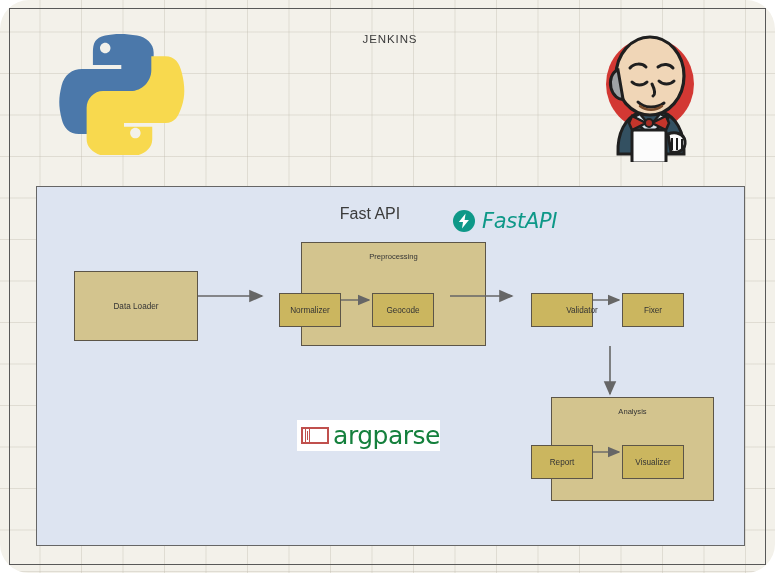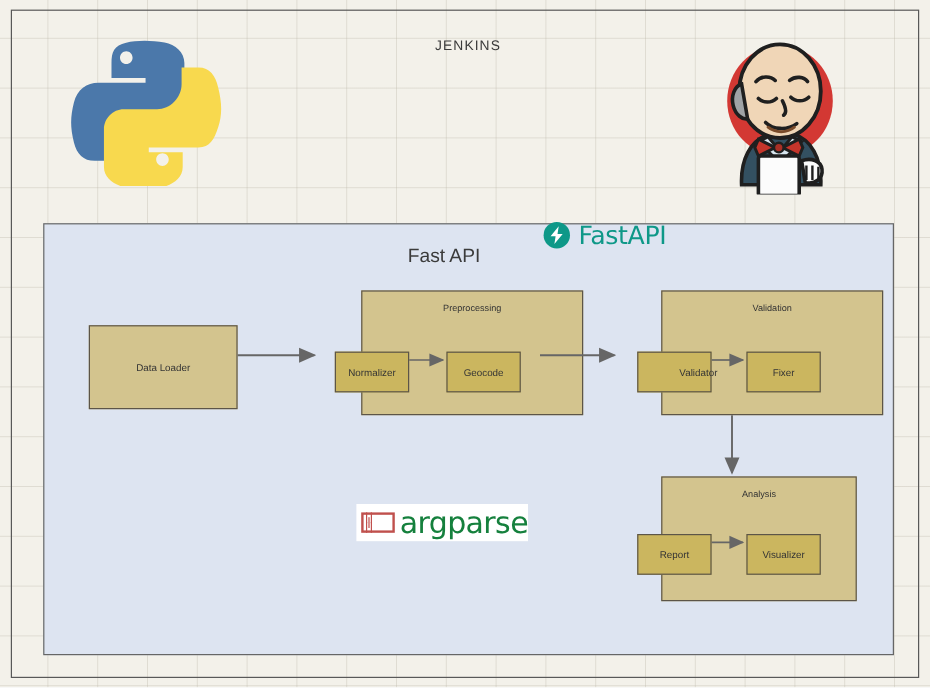--- a/index.html
+++ b/index.html
@@ -11,20 +11,21 @@
     font-family: "Liberation Sans", sans-serif;
   }
 
   
   #canvas {
     position: relative;
     width: 775px;
     height: 573px;
     overflow: hidden;
     background: #F3F1EA;
+    border-radius: 29px;
   }
 
   
   #grid {
     position: absolute;
     inset: 0;
     background-image:
       linear-gradient(to right, rgba(190,186,172,.38) 1px, transparent 1px),
       linear-gradient(to bottom, rgba(190,186,172,.38) 1px, transparent 1px);
     background-size: 41.5px 41.5px;
@@ -80,25 +81,26 @@
   #fastapi-label {
     position: absolute;
     left: 310px; top: 205px;
     width: 120px;
     text-align: center;
     font-size: 16px;
     color: #3b3b3b;
   }
   #fastapi-logo {
     position: absolute;
-    left: 452px; top: 182px;
+    left: 452px; top: 209px;
     height: 28px;
     display: flex;
-    align-items: center;
+    align-items: flex-start;
     gap: 6px;
+    font-style: italic;
   }
   #fastapi-logo .fa-word {
     font-size: 21px;
     color: #0E9888;
     font-family: "DejaVu Sans", sans-serif;
     letter-spacing: -.3px;
   }
 
   
   .node {
@@ -246,23 +248,20 @@
   <div class="group" style="left:265px; top:242px; width:185px; height:104px;">
     <div class="group-title">Preprocessing</div>
   </div>
   <div class="node inner" style="left:279px; top:283px; width:62px; height:34px;">
     <span>Normalizer</span>
   </div>
   <div class="node inner" style="left:372px; top:283px; width:62px; height:34px;">
     <span>Geocode</span>
   </div>
 
-  <div class="group" style="left:515px; top:242px; width:185px; height:104px;">
-    <div class="group-title">Validation</div>
-  </div>
   <div class="node inner" style="left:531px; top:283px; width:62px; height:34px;padding-left:40px;">
     <span>Validator</span>
   </div>
   <div class="node inner" style="left:622px; top:283px; width:62px; height:34px;">
     <span>Fixer</span>
   </div>
 
   <div class="group" style="left:515px; top:397px; width:163px; height:104px;">
     <div class="group-title">Analysis</div>
   </div>

